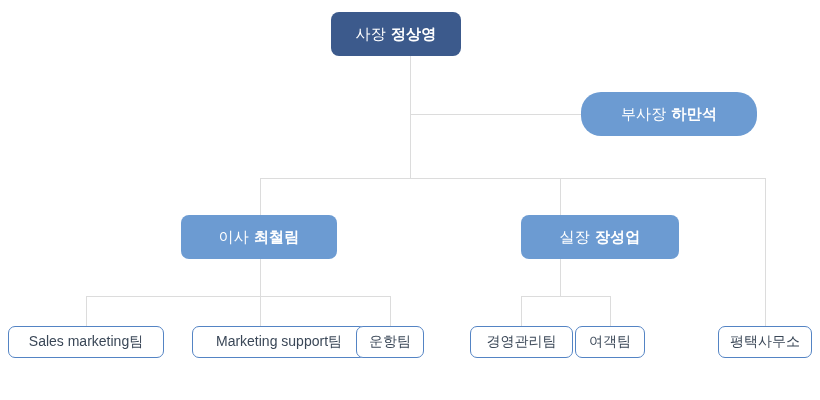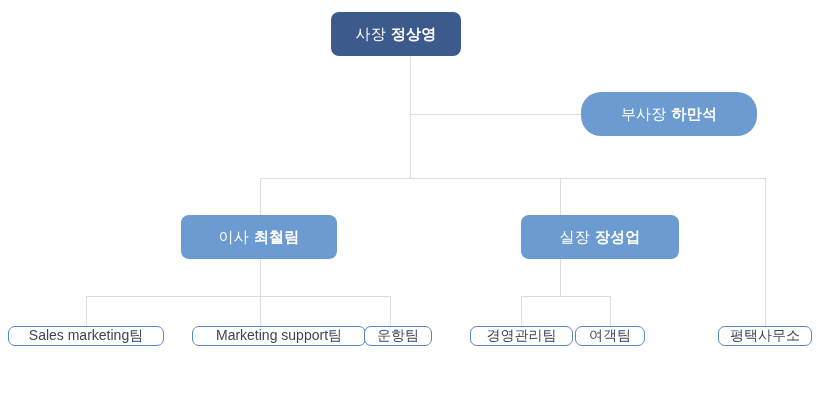--- a/index.html
+++ b/index.html
@@ -37,21 +37,21 @@
     color: var(--level1-text, #ffffff);
   }
   .node.lvl2 {
     background: var(--level2-bg, #6c9bd2);
     color: var(--level2-text, #ffffff);
   }
   .node .nm { font-weight: bold; }
   .leaf {
     position: absolute;
     top: 326px;
-    height: 20px;
+    height: 32px;
     box-sizing: border-box;
     background: var(--leaf-bg, #ffffff);
     border: 1px solid var(--leaf-border, #5484c4);
     border-radius: 7px;
     display: flex;
     align-items: center;
     justify-content: center;
     font-size: 14px;
     color: var(--leaf-text, #3a4757);
     white-space: nowrap;
@@ -98,21 +98,21 @@
     <span class="tt">실장</span>
     <span class="nm">장성업</span>
   </div>
 
   <div class="leaf" style="left:8px;   width:156px;">
     <span>Sales marketing팀</span>
   </div>
   <div class="leaf" style="left:164px; width:174px;margin-left:28px;">
     <span>Marketing support팀</span>
   </div>
-  <div class="leaf" style="left:364px; width:68px;">
+  <div class="leaf" style="left:356px; width:68px;">
     <span>운항팀</span>
   </div>
   <div class="leaf" style="left:470px; width:103px;">
     <span>경영관리팀</span>
   </div>
   <div class="leaf" style="left:575px; width:70px;">
     <span>여객팀</span>
   </div>
   <div class="leaf" style="left:718px; width:94px;">
     <span>평택사무소</span>

